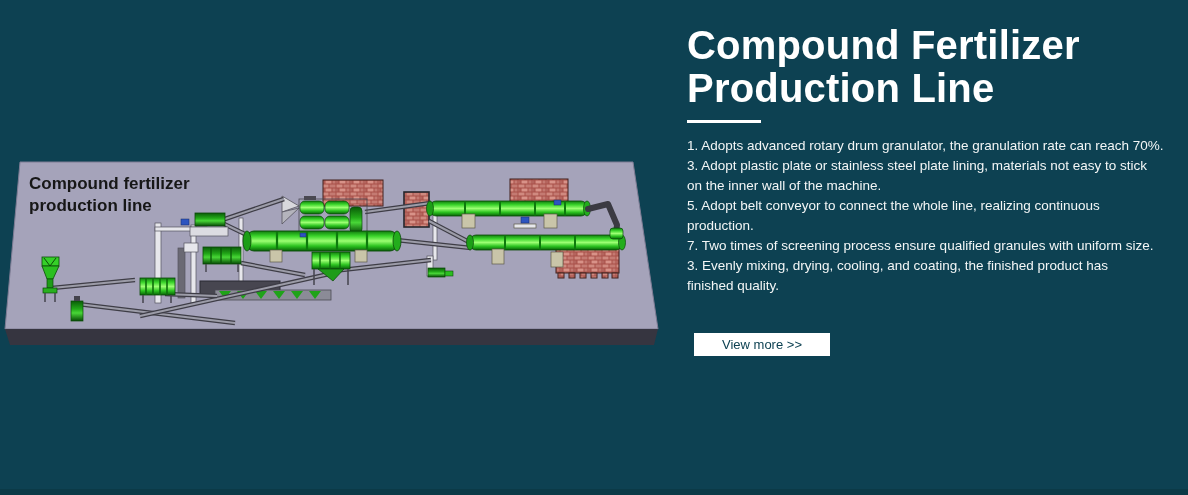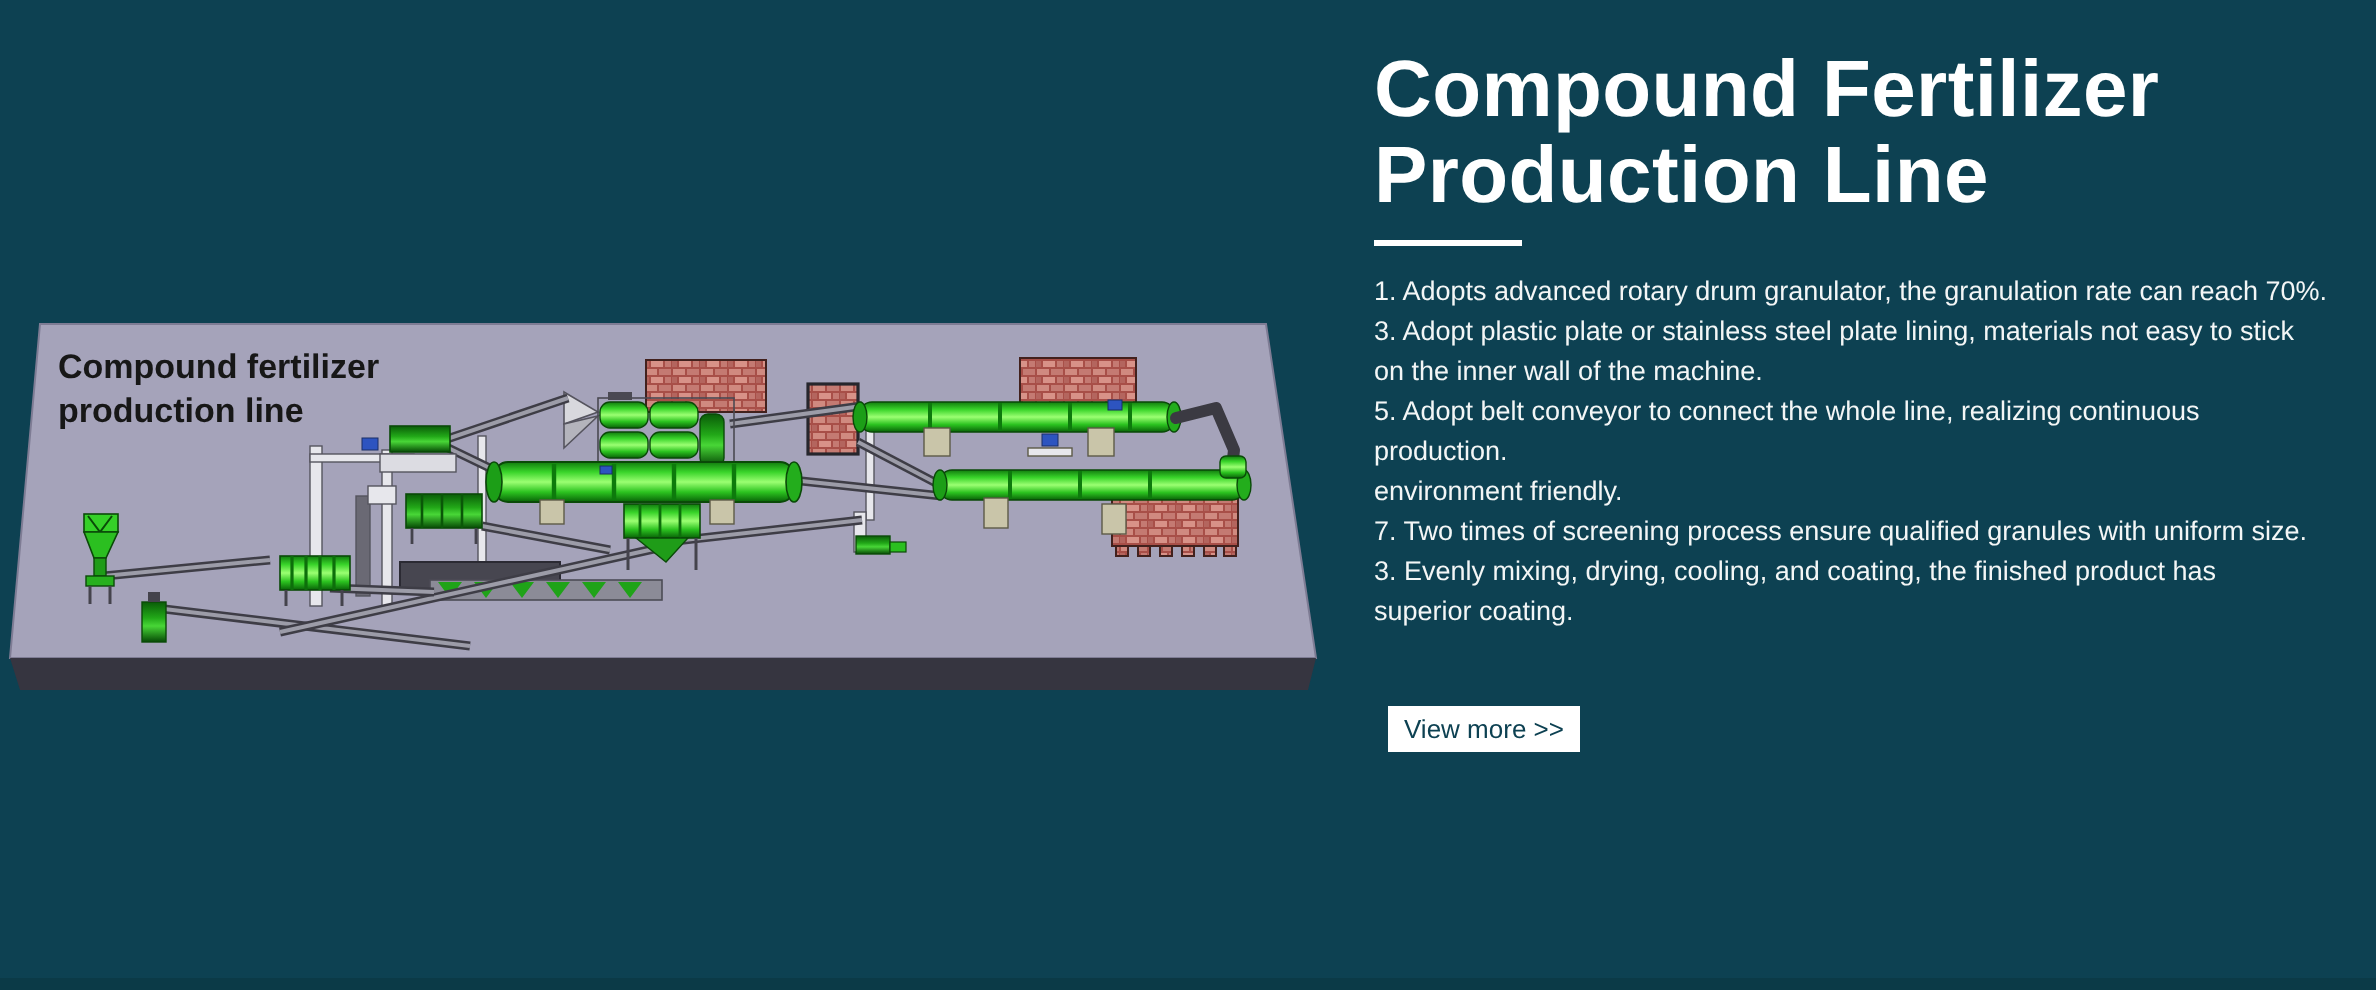--- a/index.html
+++ b/index.html
@@ -12,21 +12,21 @@
   .plabel { font:bold 17px "Liberation Sans", sans-serif; fill:#171717; }
   .content { position:absolute; left:687px; top:0; width:484px; }
   .content h1 { margin:24px 0 0 0; font-size:40px; line-height:43px; font-weight:bold; color:#ffffff; letter-spacing:0.2px; }
   .content h1 span { display:block; }
   .underline { width:74px; height:3px; background:#ffffff; margin-top:10px; }
   .features { margin-top:13px; font-size:13.5px; line-height:20px; color:#f3f6f6; }
   .features p { margin:0; }
   .fl { display:block; height:20px; white-space:nowrap; }
   .view-more {
     display:inline-block; margin:37px 0 0 7px; background:#ffffff; color:#0d4152;
-    font-size:13px; line-height:15px; padding:4px 8px; text-decoration:none; cursor:pointer;
+    font-size:13px; line-height:15px; padding:4px 28px; text-decoration:none; cursor:pointer;
   }
   .bottom-strip { position:absolute; left:0; bottom:0; width:100%; height:6px; background:#0b3a47; }
 </style>
 </head>
 <body>
 
 <div class="page">
 
   <svg class="illustration" width="680" height="495" viewBox="0 0 680 495">
     <defs>
@@ -242,28 +242,27 @@
       </p>
       <p>
         <span class="fl">3. Adopt plastic plate or stainless steel plate lining, materials not easy to stick</span>
         <span class="fl">on the inner wall of the machine.</span>
       </p>
       <p>
         <span class="fl">5. Adopt belt conveyor to connect the whole line, realizing continuous</span>
         <span class="fl">production.</span>
       </p>
       <p>
-        <span class="fl">environment friendly.</span>
       </p>
       <p>
         <span class="fl">7. Two times of screening process ensure qualified granules with uniform size.</span>
       </p>
       <p>
         <span class="fl">3. Evenly mixing, drying, cooling, and coating, the finished product has</span>
-        <span class="fl">superior coating.</span>
+        <span class="fl">finished quality.</span>
       </p>
     </div>
 
     <a class="view-more">View more &gt;&gt;</a>
   </div>
 
   <div class="bottom-strip"></div>
 </div>
 
 </body></html>

